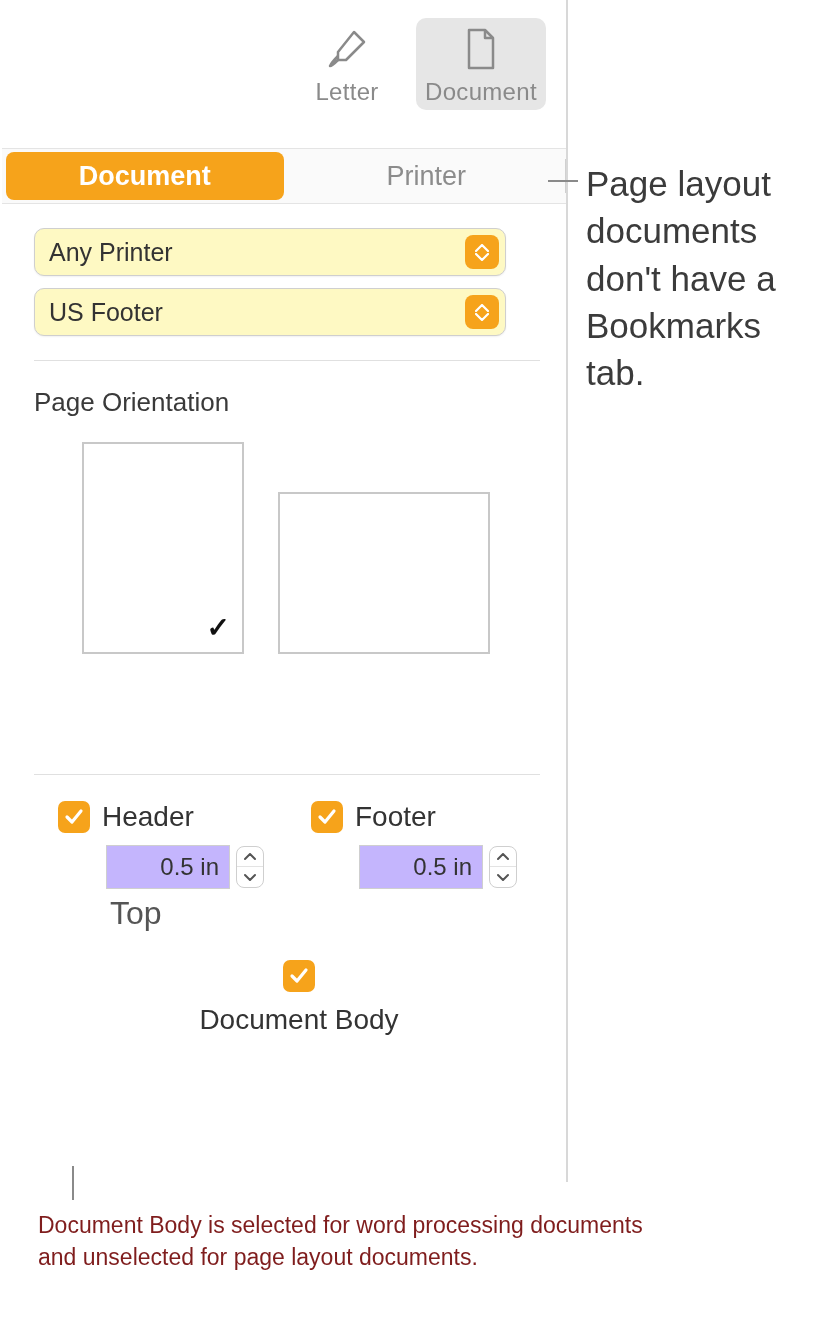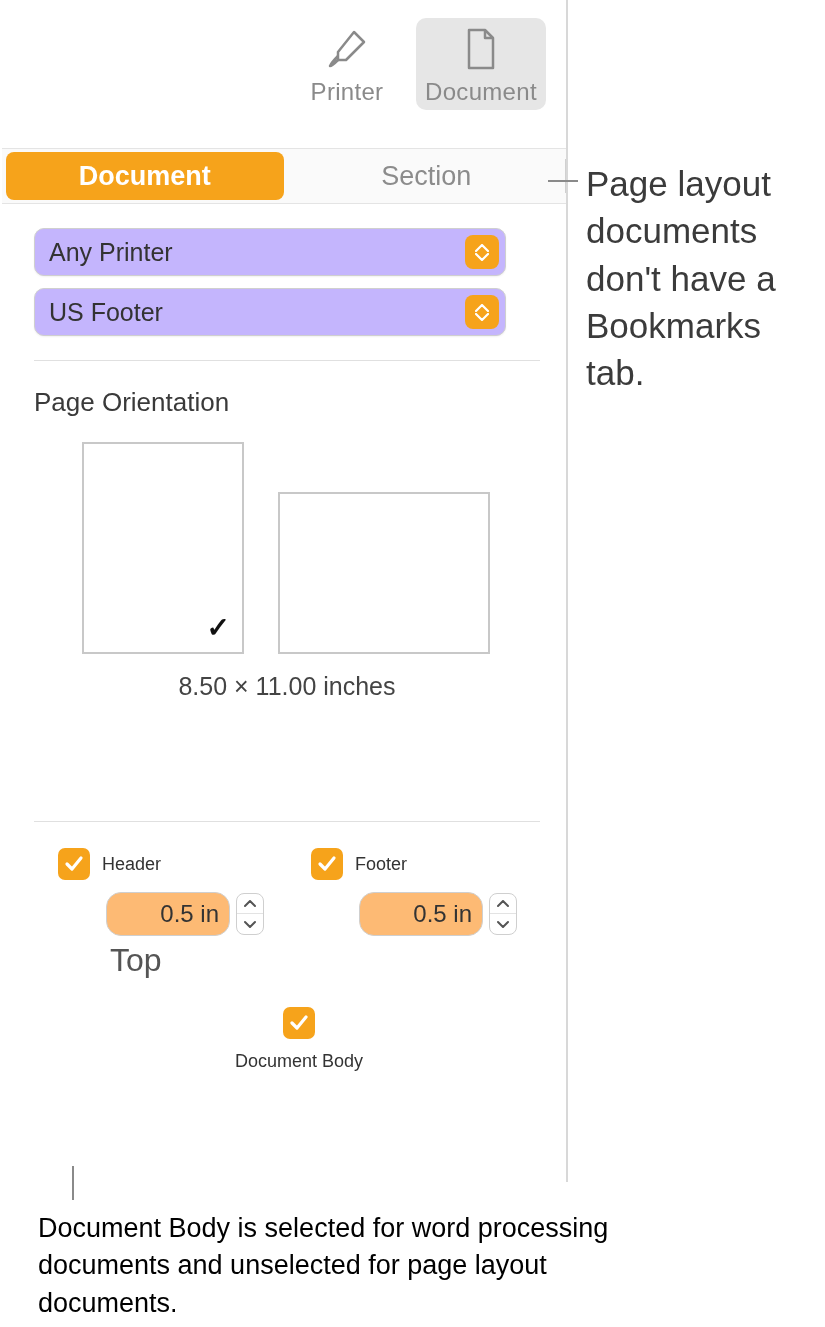--- a/index.html
+++ b/index.html
@@ -83,21 +83,21 @@
     color: #3a3a3a;
     margin-bottom: 14px;
   }
   .popup {
     display: flex;
     align-items: center;
     width: 472px;
     height: 48px;
     border: 1px solid #cfcfcf;
     border-radius: 10px;
-    background: #c4b5fd;
+    background: #fef9c3;
     margin-bottom: 12px;
     box-shadow: 0 1px 2px rgba(0,0,0,0.06);
   }
   .popup .value {
     flex: 1;
     padding-left: 14px;
     font-size: 25px;
     color: #333;
   }
   .popup .chev {
@@ -161,37 +161,37 @@
   .chk {
     width: 32px;
     height: 32px;
     border-radius: 7px;
     display: flex;
     align-items: center;
     justify-content: center;
     flex-shrink: 0;
   }
   .chk svg { display:block; }
-  .chk-label { font-size: 18px; color: #333; }
+  .chk-label { font-size: 28px; color: #333; }
   .stepper-row {
     display: flex;
     align-items: center;
     margin-left: 48px;
     gap: 6px;
   }
   .stepper-input {
     width: 124px;
     height: 44px;
     border: 1px solid #cfcfcf;
-    border-radius: 15px;
+    border-radius: 0;
     font-size: 24px;
     padding-right: 10px;
     text-align: right;
     color: #333;
-    background:#fdba74;
+    background:#c4b5fd;
     display:flex;
     align-items:center;
     justify-content:flex-end;
   }
   .stepper-btns {
     display: flex;
     flex-direction: column;
     border: 1px solid #cfcfcf;
     border-radius: 8px;
     overflow: hidden;
@@ -227,55 +227,55 @@
   }
   .callout-line {
     position: absolute;
     background: #8a8a8a;
   }
   .callout-bottom {
     position:absolute;
     left: 38px;
     top: 1210px;
     width: 620px;
-    font-size: 27px;
+    font-size: 23px;
     line-height: 1.38;
-    color: #000000;
+    color: #7f1d1d;
   }
   .brush-icon,.doc-icon { display:block; }
 </style>
 </head>
 <body>
 
 <div class="panel">
 
   <div class="toolbar">
     <div class="tool-btn">
       <span class="icon">
         <svg class="brush-icon" width="46" height="46" viewBox="0 0 46 46">
           <path d="M30 6 L40 16 L22 34 L14 34 L14 26 Z" fill="none" stroke="#8a8a8a" stroke-width="2.5" stroke-linejoin="round"></path>
           <path d="M14 34 C10 38 8 40 6 40 C8 36 10 34 14 30" fill="none" stroke="#8a8a8a" stroke-width="2.5" stroke-linejoin="round"></path>
         </svg>
       </span>
-      <span class="tool-label">Printer</span>
+      <span class="tool-label">Letter</span>
     </div>
     <div class="tool-btn selected">
       <span class="icon">
         <svg class="doc-icon" width="40" height="46" viewBox="0 0 40 46">
           <path d="M8 4 H24 L32 12 V42 H8 Z" fill="none" stroke="#8a8a8a" stroke-width="2.5" stroke-linejoin="round"></path>
           <path d="M24 4 V12 H32" fill="none" stroke="#8a8a8a" stroke-width="2.5" stroke-linejoin="round"></path>
         </svg>
       </span>
       <span class="tool-label">Document</span>
     </div>
   </div>
 
   <div class="tabs">
     <div class="tab active" style="background:#f6a31b;">Document</div>
-    <div class="tab">Section</div>
+    <div class="tab">Printer</div>
     <div class="tab-sep"></div>
   </div>
 
   <div class="content">
 
 
     <div class="popup">
       <span class="value">Any Printer</span>
       <span class="chev" style="background:#f6a31b;">
         <svg width="14" height="8" viewBox="0 0 14 8">
@@ -303,21 +303,20 @@
 
     <div class="section-title">Page Orientation</div>
 
     <div class="orient-row">
       <div class="orient-thumb portrait">
         <span class="check">✓</span>
       </div>
       <div class="orient-thumb landscape"></div>
     </div>
 
-    <div class="dims">8.50 × 11.00 inches</div>
 
     <div class="divider" style="margin-top:120px;"></div>
 
     <div class="hf-row">
       <div class="hf-col">
         <div class="check-row">
           <div class="chk" style="background:#f6a31b;">
             <svg width="20" height="20" viewBox="0 0 20 20">
                 <path d="M3 10 L8 15 L17 4" stroke="#fff" stroke-width="3.2" fill="none" stroke-linecap="round" stroke-linejoin="round"></path>
               </svg>

